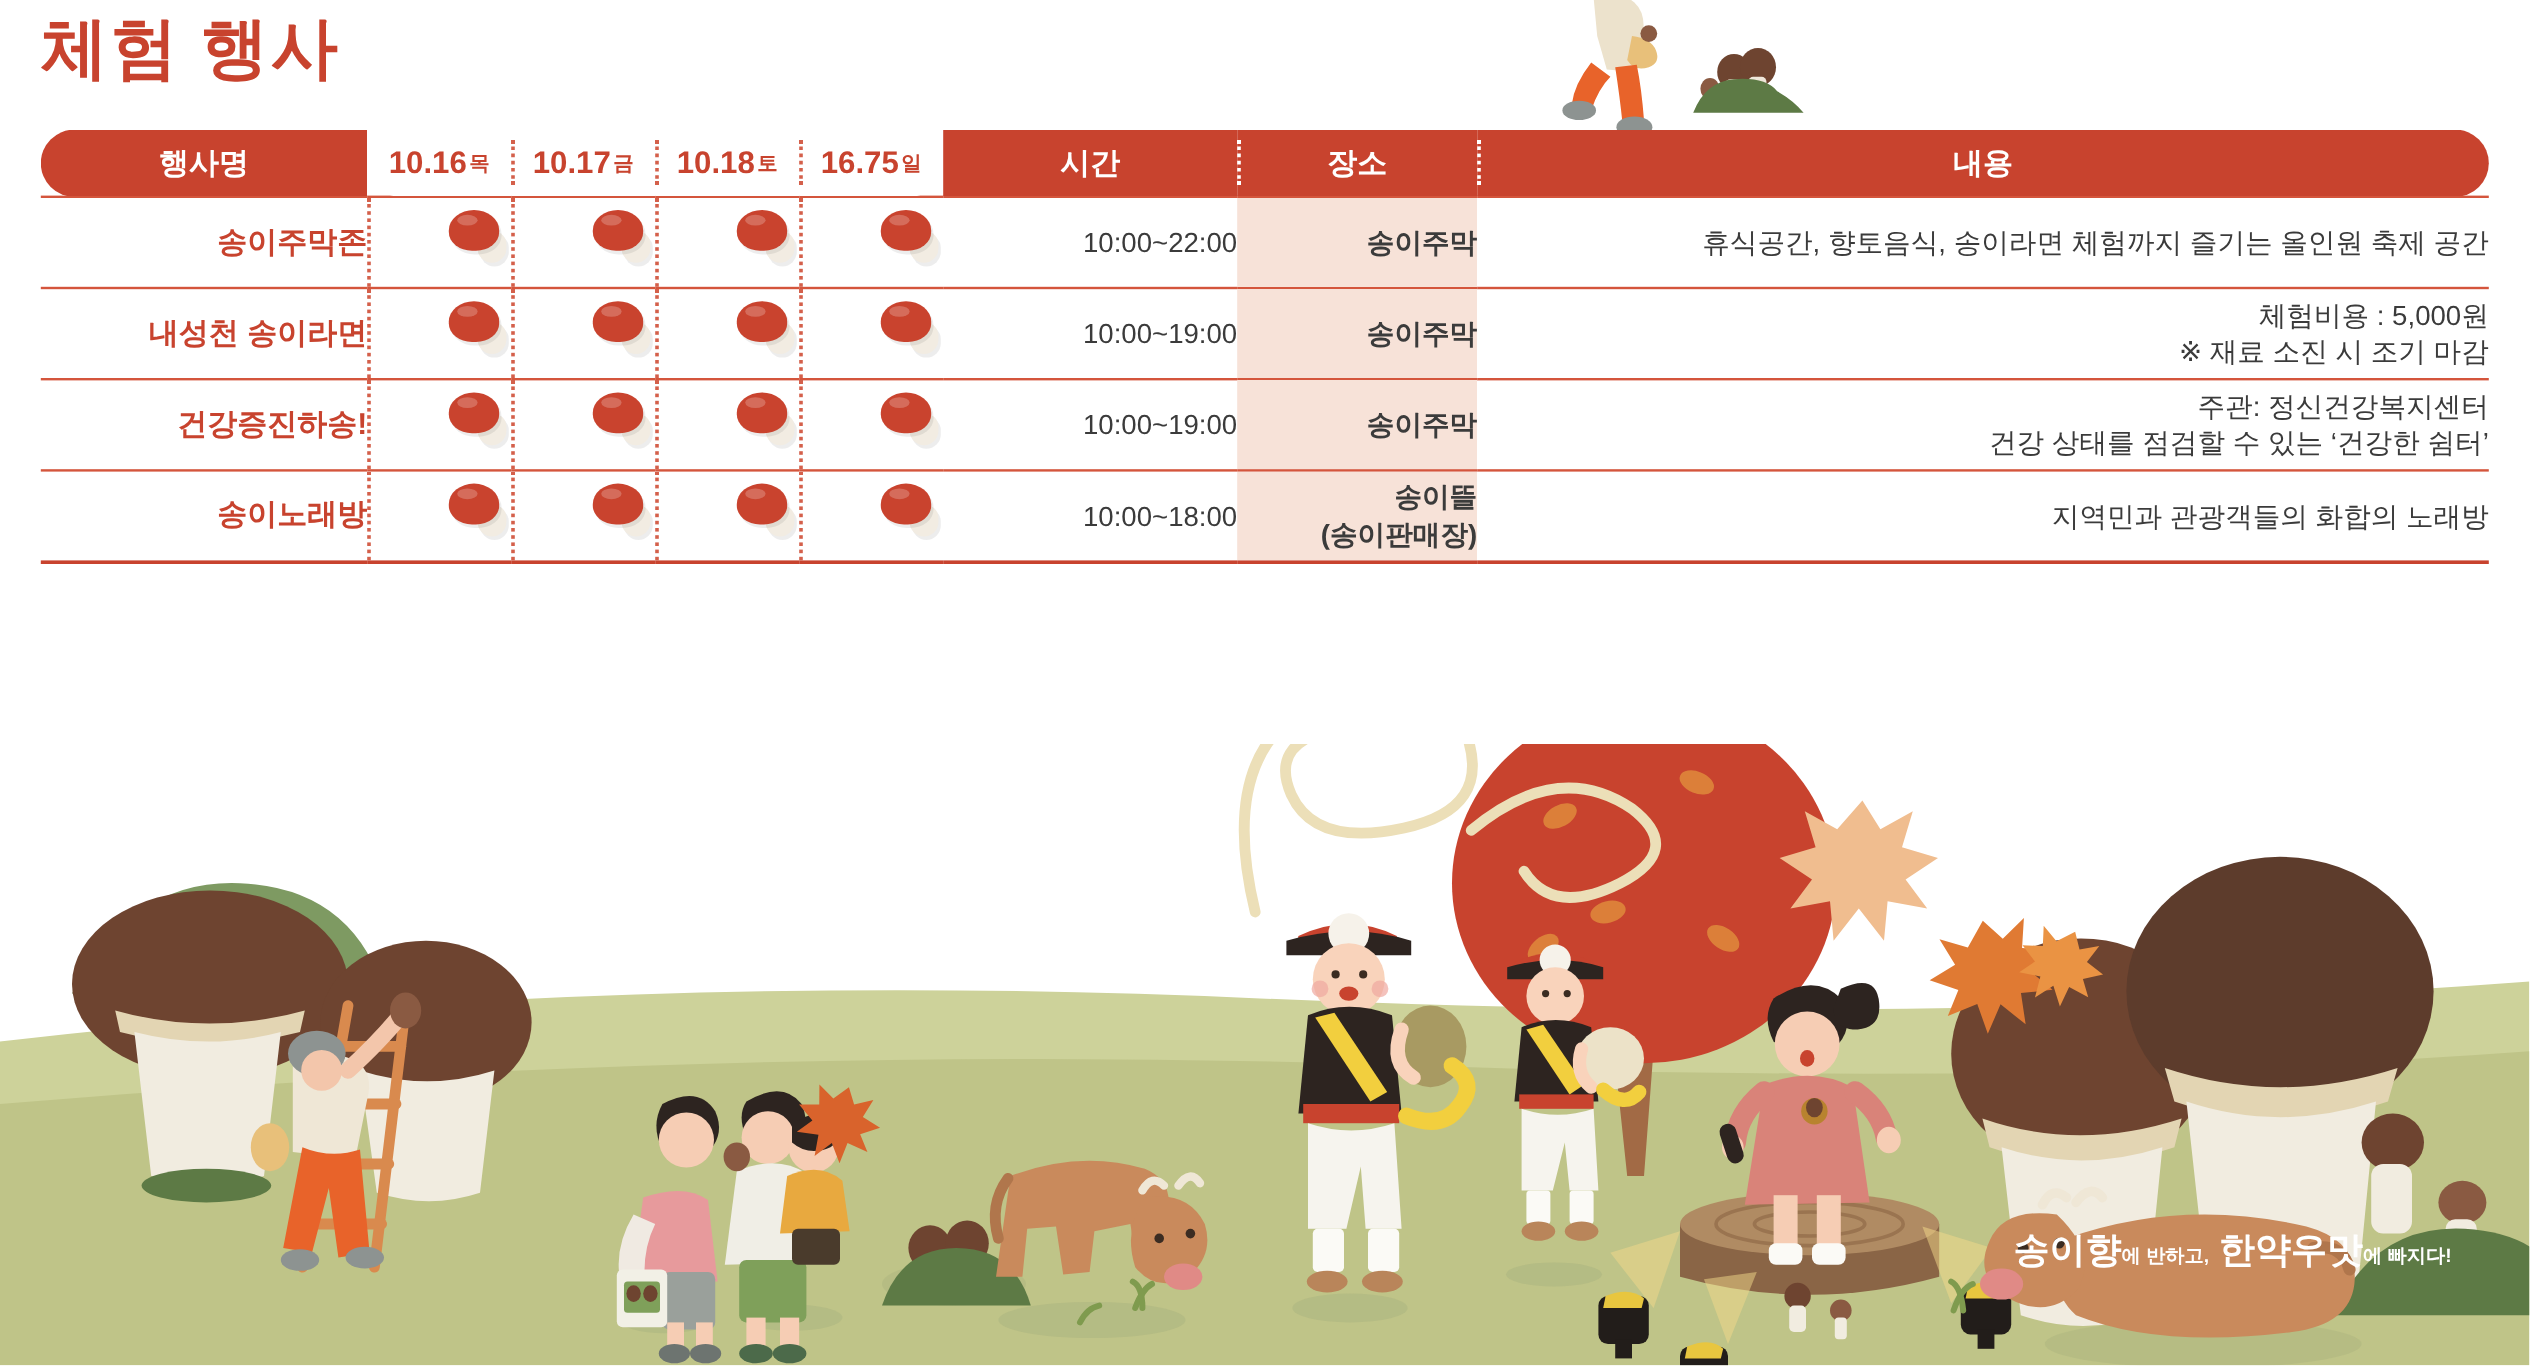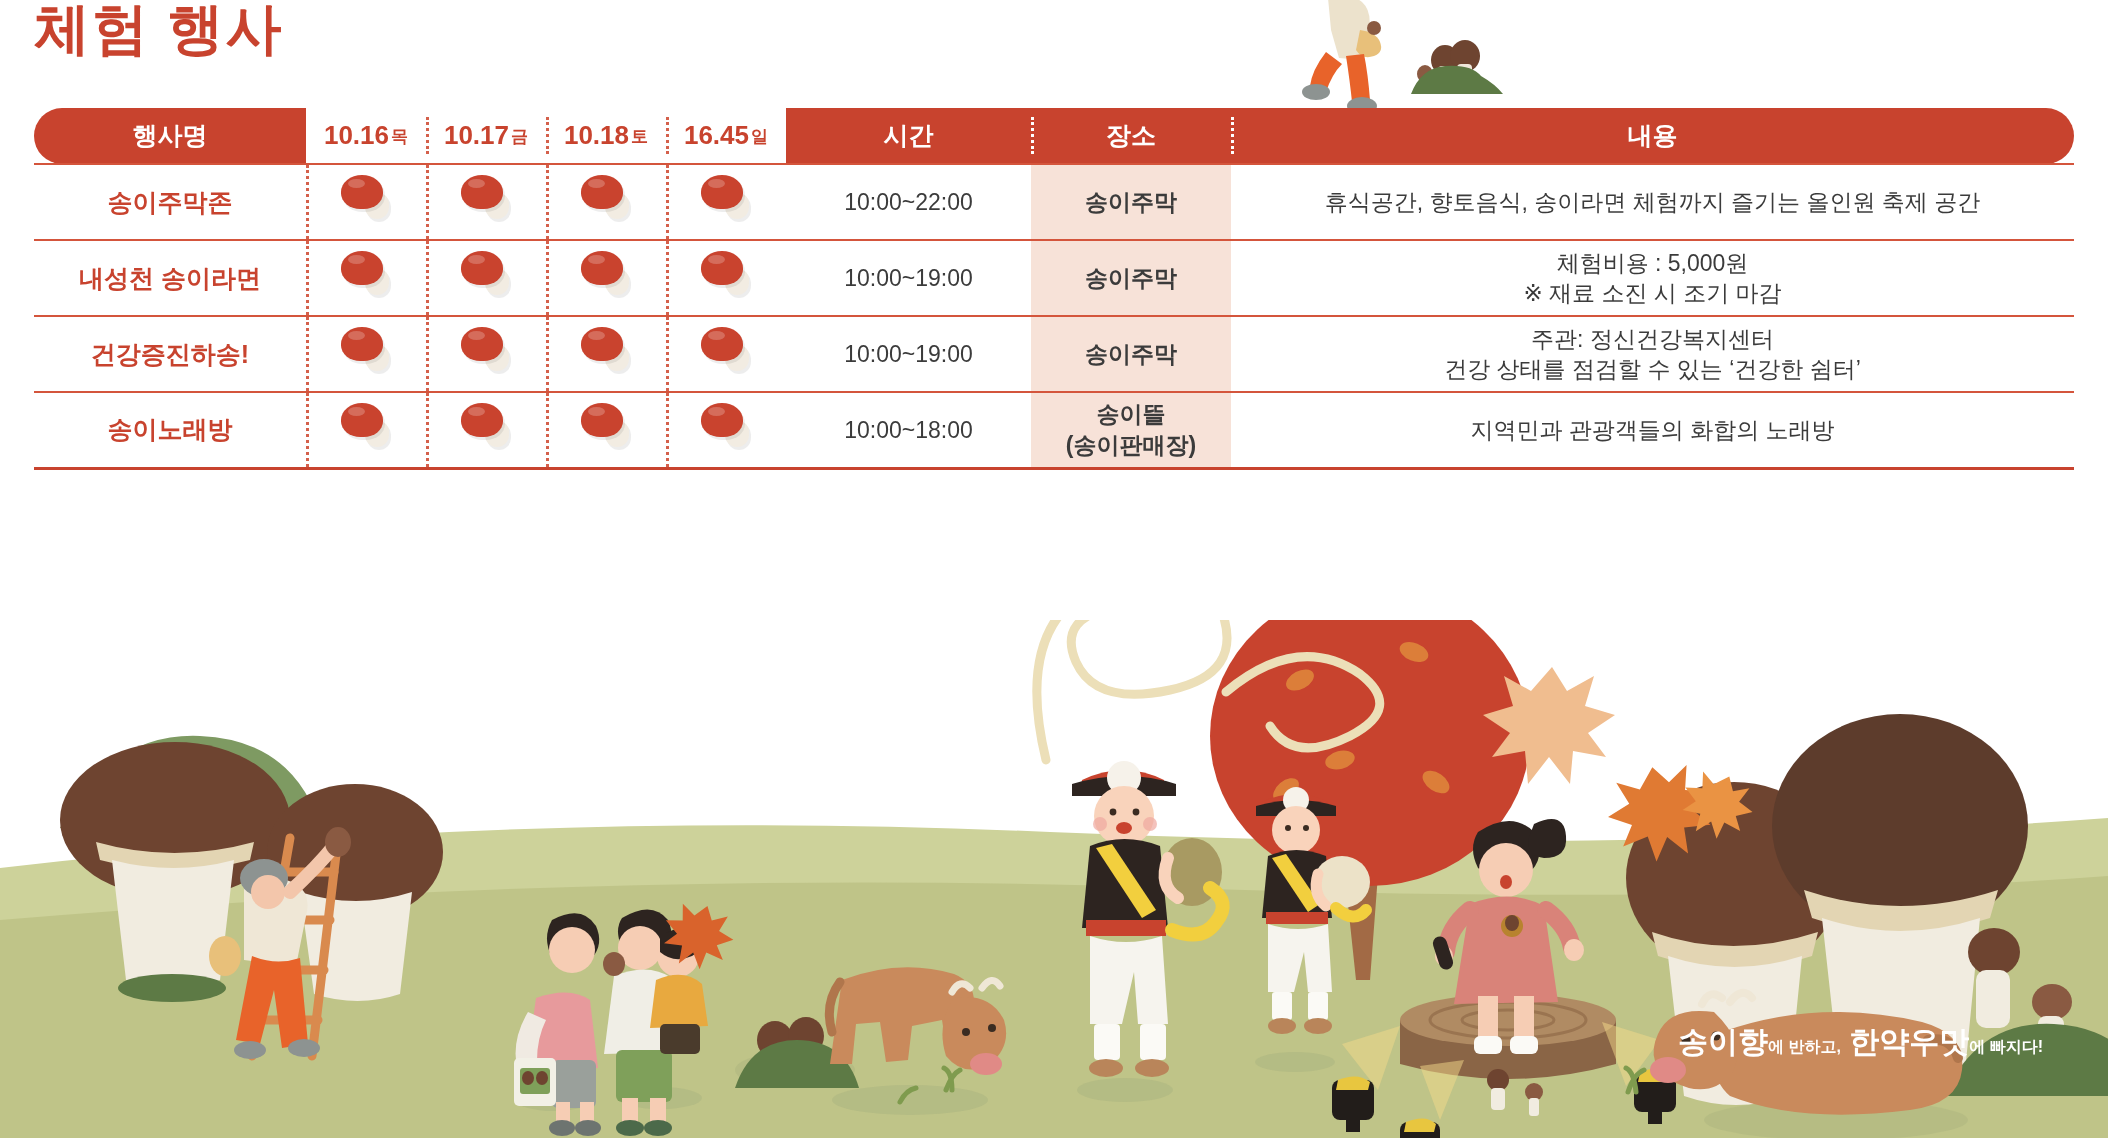--- a/index.html
+++ b/index.html
@@ -11,21 +11,21 @@
   }
   #poster {
     position: relative;
     width: 2108px; height: 1138px;
     background: #ffffff;
   }
 
   
   #title {
     position: absolute;
-    left: 34px; top: 1px;
+    left: 34px; top: 12px;
     font-size: 56px;
     font-weight: 700;
     color: #c8432e;
     letter-spacing: 2px;
     line-height: 1;
   }
 
   
   .topillu { position: absolute; }
   #top-person { left: 1290px; top: -6px; width: 130px; height: 130px; }
@@ -74,21 +74,21 @@
     left: 0; top: 9px; bottom: 9px;
     border-left: 3px dotted #d4604b;
   }
   thead th.whitesep::before { border-left-color: #ffffff; }
 
   
   tbody tr { height: 76px; }
   tbody td {
     font-size: 23px;
     color: #3b3b3b;
-    text-align: center;
+    text-align: right;
     vertical-align: middle;
     border-bottom: 2.5px solid #d4553c;
     position: relative;
     line-height: 1.32;
   }
   tbody tr:first-child td { border-top: 2.5px solid #d4553c; }
   tbody tr:last-child  td { border-bottom: 3px solid #c8432e; }
 
   td.ename {
     color: #c8432e;
@@ -207,21 +207,21 @@
           <th class="datehead d1">
             <span>10.16</span><span class="dlabel">목</span>
           </th>
           <th class="datehead d2 sepL">
             <span>10.17</span><span class="dlabel">금</span>
           </th>
           <th class="datehead d3 sepL">
             <span>10.18</span><span class="dlabel">토</span>
           </th>
           <th class="datehead d4 sepL">
-            <span>16.45</span><span class="dlabel">일</span>
+            <span>16.75</span><span class="dlabel">일</span>
           </th>
 
           <th>시간</th>
           <th class="sepL whitesep">장소</th>
           <th class="last sepL whitesep">내용</th>
         </tr>
       </thead>
       <tbody id="tbody">
           <tr>
             <td class="ename">송이주막존</td>

